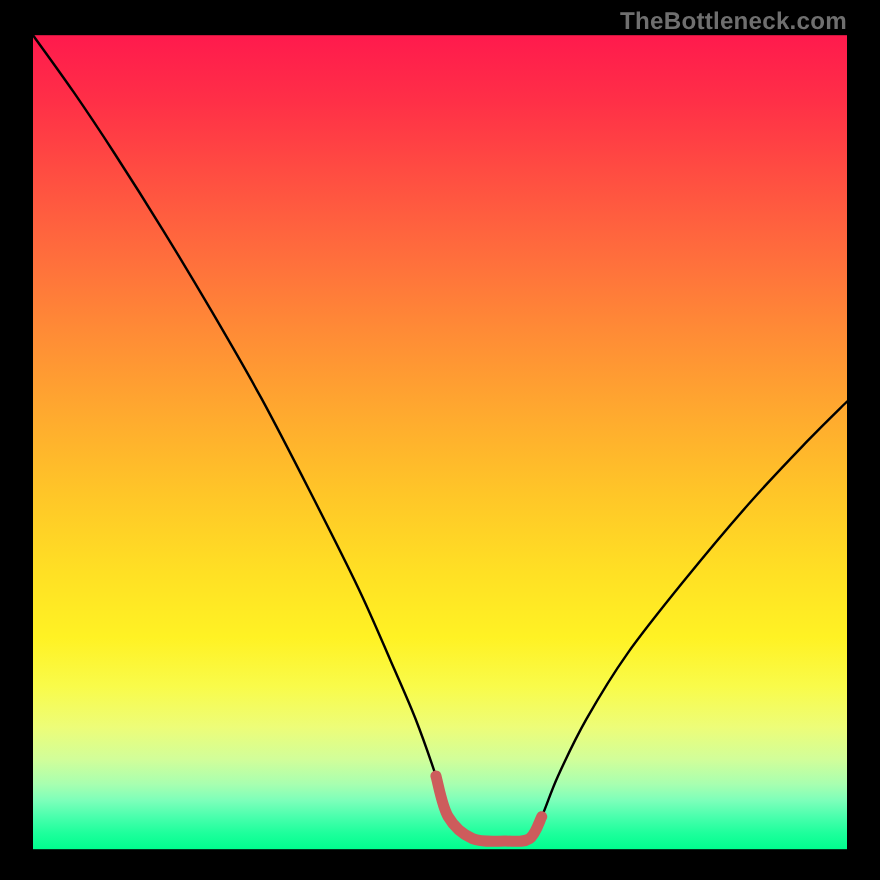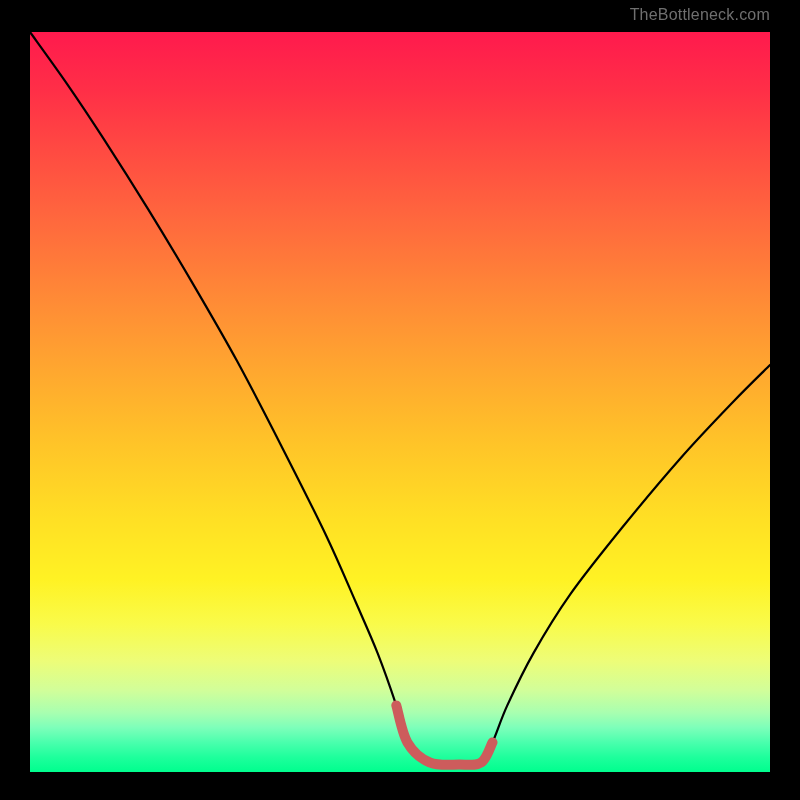--- a/index.html
+++ b/index.html
@@ -51,22 +51,22 @@
     top: 0;
     width: 740px;
     height: 740px;
     overflow: visible;
   }
   .watermark {
     position: absolute;
     top: 6px;
     right: 30px;
     color: #6f6f6f;
-    font-size: 16px;
-    font-weight: 400;
+    font-size: 22px;
+    font-weight: 700;
     letter-spacing: 0.2px;
     user-select: none;
   }
 </style>
 </head>
 <body>
 
 <div class="frame">
 
   <div class="watermark">TheBottleneck.com</div>

